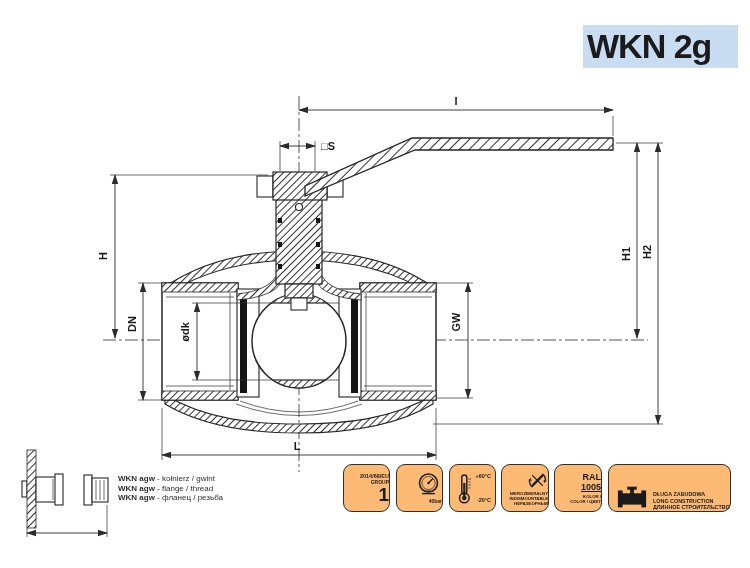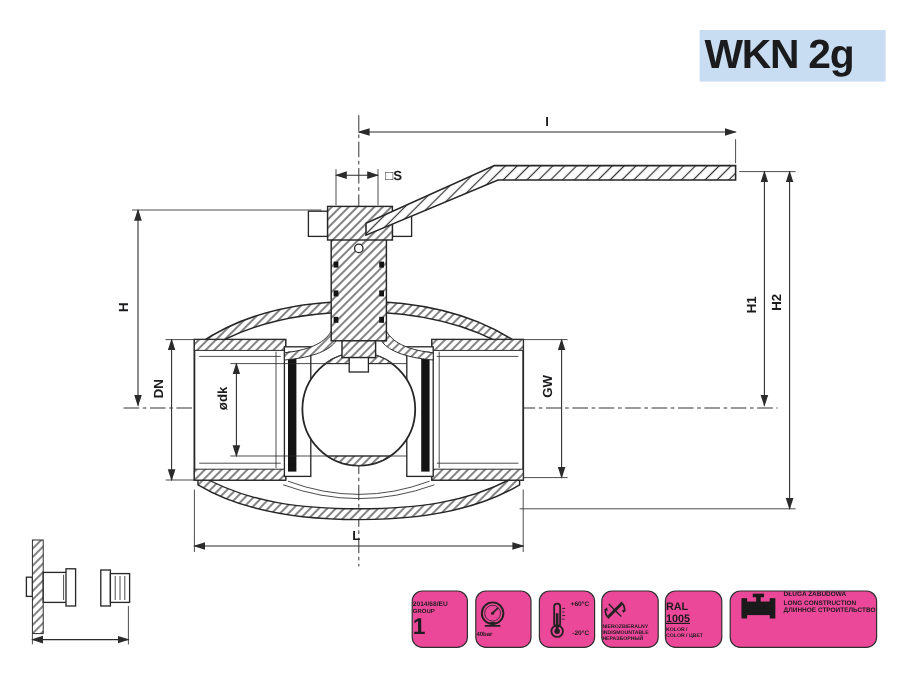--- a/index.html
+++ b/index.html
@@ -27,23 +27,23 @@
                      color:#1b1b1d;padding-left:4px;white-space:nowrap;}
   .title-range{position:absolute;left:583px;top:68px;width:155px;text-align:right;
                font-size:13.5px;font-weight:bold;color:#1b1b1d;}
 
   
   .variants{position:absolute;left:118px;top:474px;font-size:8px;line-height:9.6px;
             color:#2f2f2f;white-space:nowrap;}
   .variants .vname{font-weight:bold;}
 
   
-  .badge{position:absolute;top:492px;height:48px;border:1.7px solid #2f2f2f;border-radius:9px;
-         box-sizing:border-box;background:#ec4899;display:flex;flex-direction:column;
-         align-items:flex-start;justify-content:center;text-align:center;color:#1c1c1e;}
+  .badge{position:absolute;top:464px;height:48px;border:1.7px solid #2f2f2f;border-radius:9px;
+         box-sizing:border-box;background:#fdba74;display:flex;flex-direction:column;
+         align-items:flex-end;justify-content:center;text-align:center;color:#1c1c1e;}
   .b-group{left:343px;width:47px;}
   .b-group .l1{font-size:5.5px;font-weight:bold;line-height:6px;}
   .b-group .l2{font-size:5px;font-weight:bold;line-height:6px;}
   .b-group .big{font-size:19px;font-weight:bold;line-height:19px;}
   .b-press{left:396px;width:47px;}
   .b-press .cap{font-size:5px;font-weight:bold;margin-top:1px;}
   .b-temp{left:449px;width:47px;position:absolute;}
   .b-temp .tmax{position:absolute;right:4px;top:8px;font-size:5.5px;font-weight:bold;}
   .b-temp .tmin{position:absolute;right:4px;bottom:8px;font-size:5.5px;font-weight:bold;}
   .b-temp svg{position:absolute;left:7px;top:8px;}
@@ -192,20 +192,31 @@
       <path class="s-thin" d="M96,480 V500 M100,480 V500 M104,480 V500"></path>
       <path class="s-ext" d="M27,528 V537 M107,505 V537"></path>
       <path class="s-dim" d="M27,533 H107" marker-start="url(#arr)" marker-end="url(#arr)"></path>
     </g>
   </svg>
 
   <div class="title-band">
     <span class="model">WKN 2g</span>
   </div>
 
+  <div class="variants">
+    <div>
+      <span class="vname">WKN agw</span><span> - kołnierz / gwint</span>
+    </div>
+    <div>
+      <span class="vname">WKN agw</span><span> - flange / thread</span>
+    </div>
+    <div>
+      <span class="vname">WKN agw</span><span> - фланец / резьба</span>
+    </div>
+  </div>
 
   <div class="badge b-group">
     <div class="l1">2014/68/EU</div>
     <div class="l2">GROUP</div>
     <div class="big">1</div>
   </div>
 
   <div class="badge b-press">
     <svg width="27" height="25" viewBox="0 0 27 25">
       <circle cx="13.5" cy="11" r="9" fill="none" stroke="#222" stroke-width="1.6"></circle>

